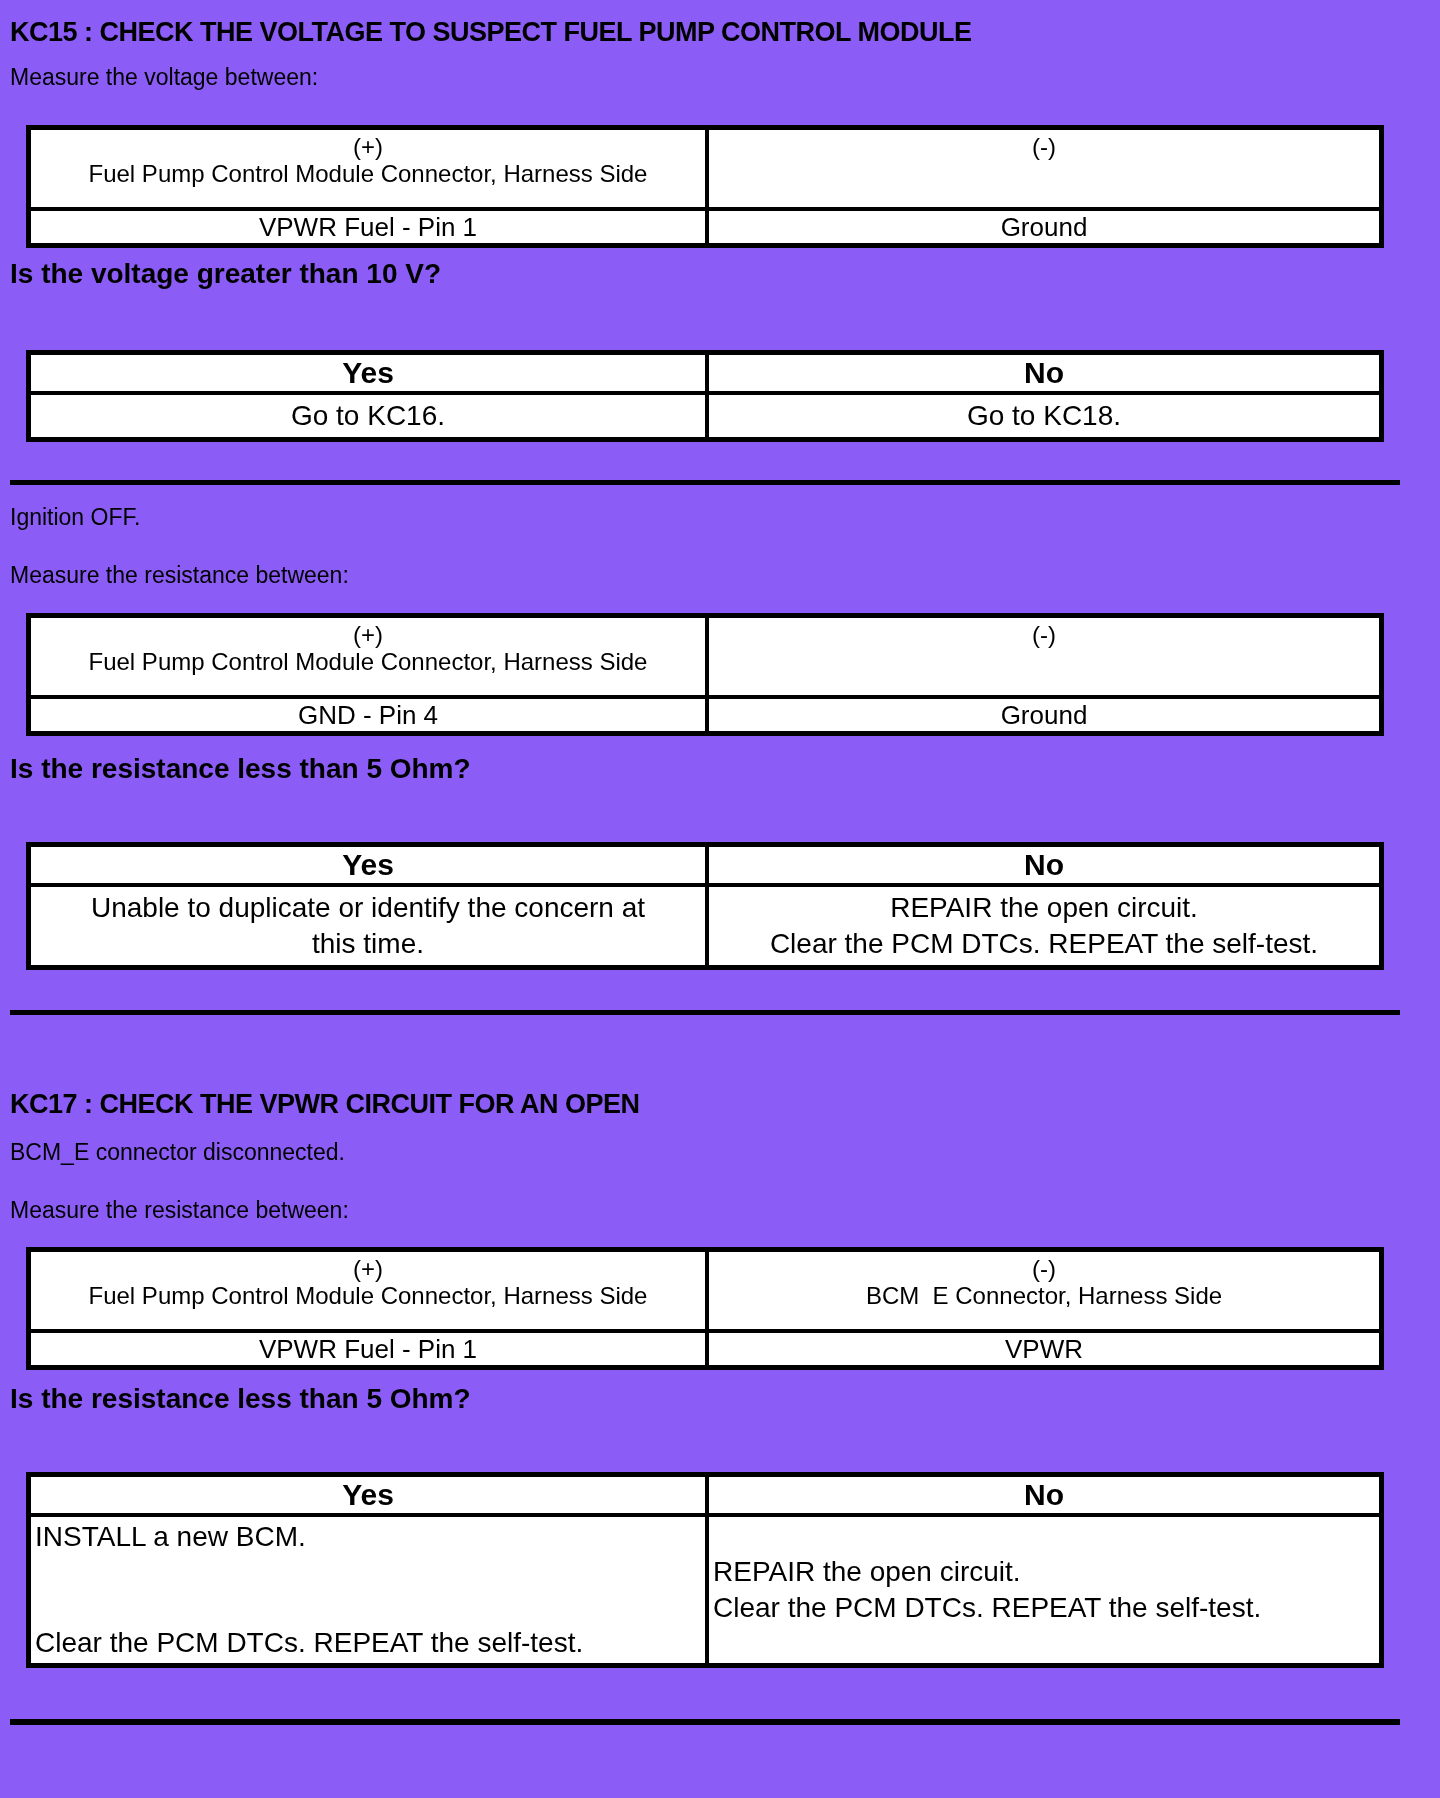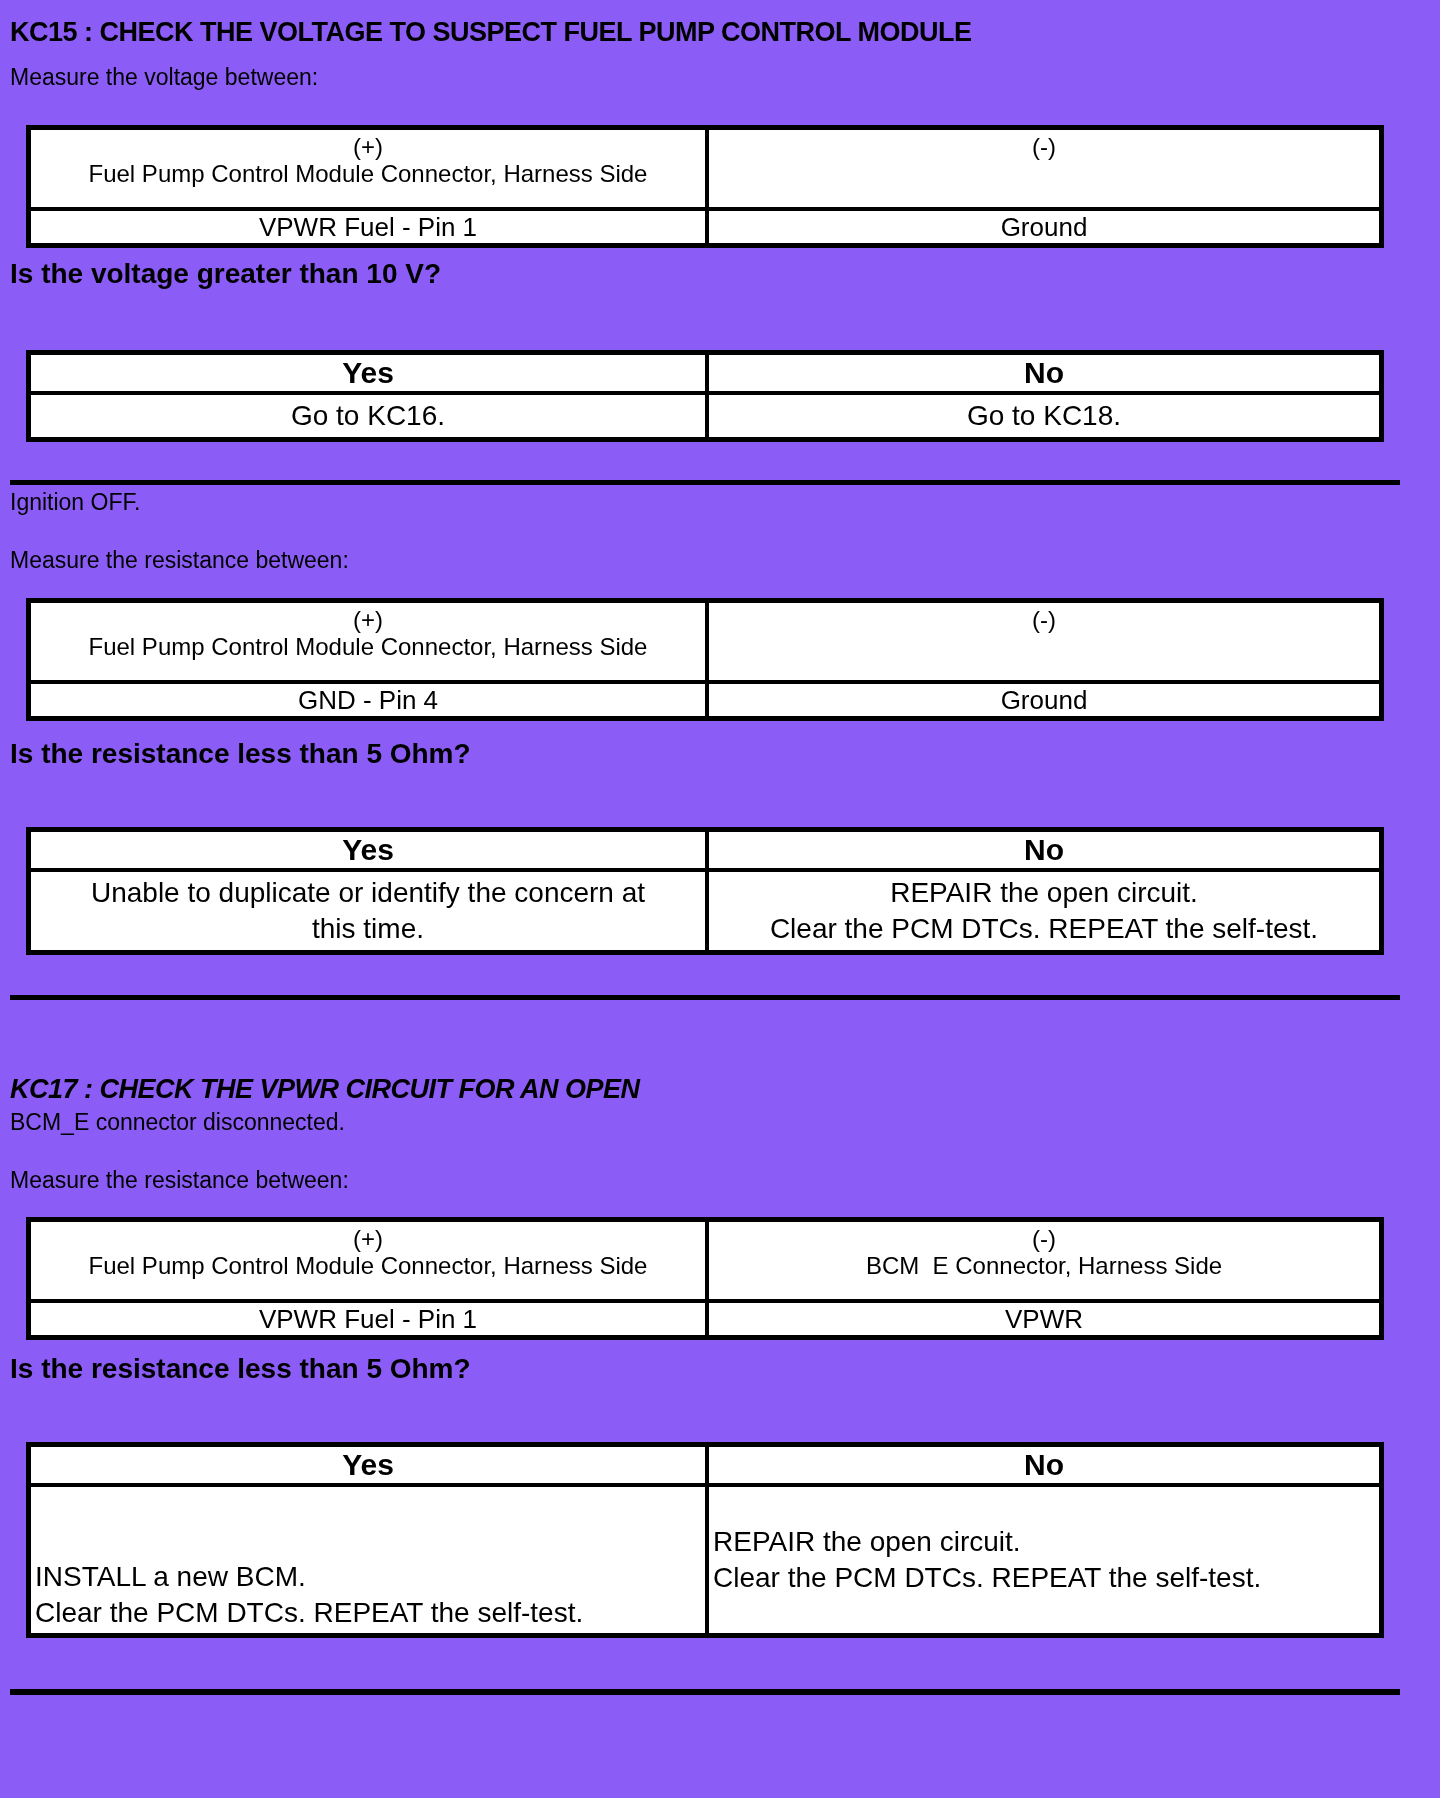--- a/index.html
+++ b/index.html
@@ -11,25 +11,25 @@
     box-sizing:border-box;
     padding-left:10px;
     overflow:hidden;
   }
   .step-heading{
     font-size:27px;font-weight:bold;letter-spacing:-0.5px;
     line-height:32px;margin:0;
   }
   #h-kc15{margin-top:16px;}
   #h-kc16{margin-top:75px;}
-  #h-kc17{margin-top:73px;font-style:italic;}
+  #h-kc17{margin-top:73px;}
   .body-line{font-size:23px;line-height:34px;margin:0;}
   .question{font-size:28px;font-weight:bold;line-height:34px;margin:0;}
   .mt12{margin-top:12px}.mt31{margin-top:31px}.mt9{margin-top:9px}
-  .mt59{margin-top:59px}.mt38{margin-top:38px}.mt15{}
+  .mt59{margin-top:59px}.mt38{margin-top:38px}.mt15{margin-top:15px}
   .mt24{margin-top:24px}.mt21{margin-top:21px}.mt16{margin-top:16px}
   .mt56{margin-top:56px}.mt40{margin-top:40px}.mt20{margin-top:20px}
   .mt51{margin-top:51px}
 
   .mtable{
     box-sizing:border-box;
     margin-left:16px;width:1358px;
     border:5px solid #000;background:#fff;
   }
   .trow{display:flex;}
@@ -42,21 +42,21 @@
   
   .sign-line{font-size:24px;line-height:27px;padding-top:3px;}
   .name-line{font-size:24px;line-height:27px;padding-bottom:20px;}
   .pin-cell{font-size:26px;line-height:30px;padding:1px 0;}
   
   .yn-cell{font-size:30px;font-weight:bold;line-height:36px;padding:0 0;}
   .ans{font-size:28px;line-height:36px;padding:3px 4px;}
   .ans.left{text-align:center;}
   .tall-cell{
     height:146px;display:flex;flex-direction:column;
-    justify-content:flex-end;text-align:left;
+    justify-content:space-between;text-align:left;
     font-size:28px;line-height:36px;padding:2px 4px;box-sizing:border-box;
   }
   .mid-cell{
     display:flex;flex-direction:column;justify-content:center;
     text-align:left;font-size:28px;line-height:36px;padding:2px 4px;
     box-sizing:border-box;
   }
   .divider{
     height:5px;background:#000;width:1390px;margin-left:0;
   }

